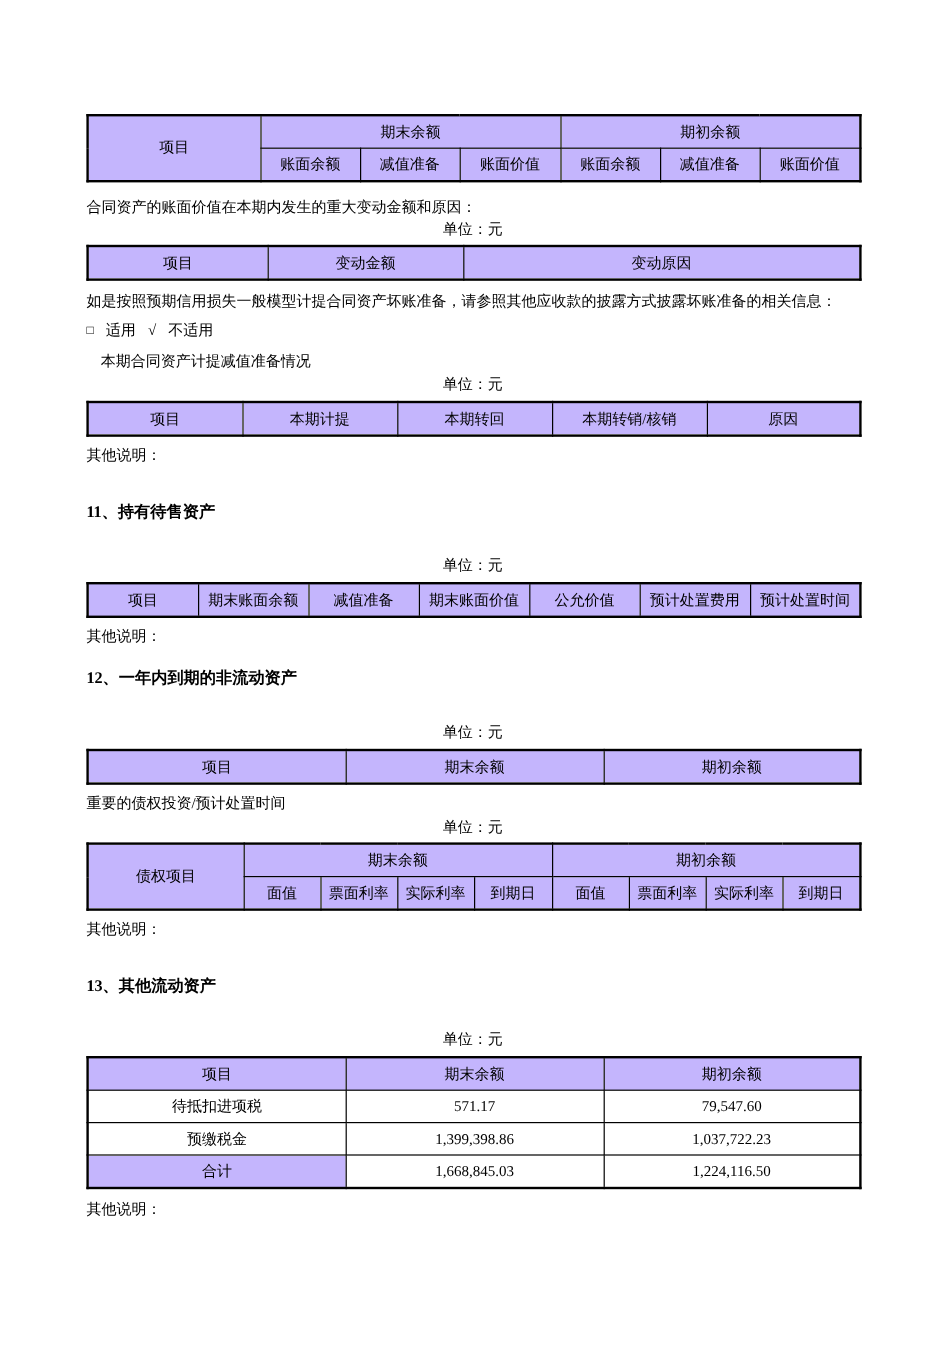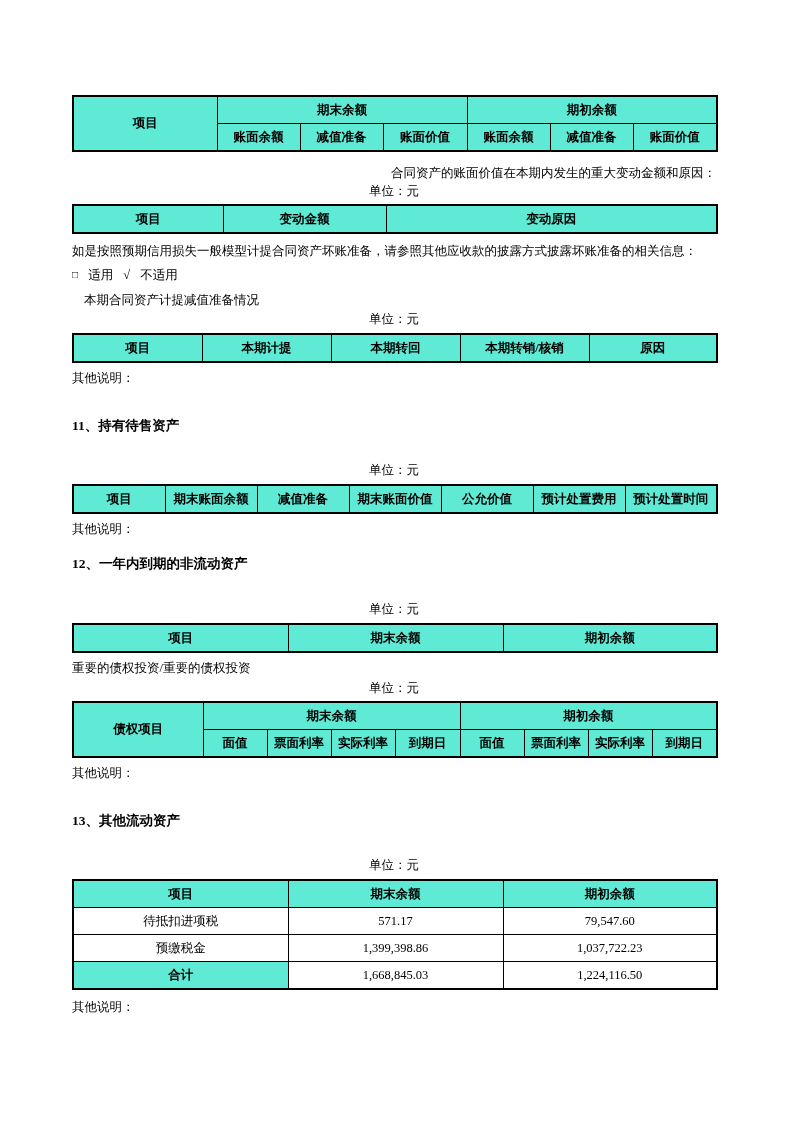--- a/index.html
+++ b/index.html
@@ -22,38 +22,38 @@
   table.tbl td {
     border:1px solid #000;
     height:26px;
     font-size:12.5px;
     line-height:15px;
     text-align:center;
     vertical-align:middle;
     padding:0 4px;
     overflow:hidden;
   }
-  td.hdr { background:#5eead4;font-weight:bold; }
+  td.hdr { background:#c4b5fd; }
   td.cell-left  { text-align:left;  padding-left:9px; }
   td.cell-right { text-align:right; padding-right:9px;margin-top:28px; }
   .body-text {
     margin:8px 0 0 0;
     font-size:12.5px;
     line-height:18px;
   }
   .unit-line {
     font-size:12.5px;
     line-height:18px;
     text-align:center;
   }
   .m-t0  { margin:0; }        .m-t1  { margin:1px 0 0 0; }
   .m-t2  { margin:2px 0 0 0; } .m-t4  { margin:4px 0 0 0; }
   .m-t5  { margin:5px 0 0 0; } .m-t6  { margin:6px 0 0 0; }
   .m-t7  { margin:7px 0 0 12px; } .m-t8  { margin:8px 0 0 0; }
-  .m-t12 { margin:12px 0 0 0;text-align:right; } .m-t15 { margin:29px 0 0 0; }
+  .m-t12 { margin:12px 0 0 0; } .m-t15 { margin:29px 0 0 0; }
   .m-t16 { margin:16px 0 0 0; } .m-t25 { margin:25px 0 0 0; }
   .m-t26 { margin:26px 0 0 0; }
   .section-heading {
     font-size:13.5px;
     font-weight:bold;
     line-height:20px;
   }
   .check-row span { display:inline-block; }
   .box-glyph { font-size:10px; vertical-align:1px; }
   .gap-r { margin-right:7px; }
@@ -184,21 +184,21 @@
       </colgroup>
     <tbody>
       <tr>
         <td class="hdr">项目</td>
         <td class="hdr">期末余额</td>
         <td class="hdr">期初余额</td>
       </tr>
     </tbody>
   </table>
 
-  <p class="body-text m-t6">重要的债权投资/重要的债权投资</p>
+  <p class="body-text m-t6">重要的债权投资/预计处置时间</p>
 
   <div class="unit-line m-t2">单位：元</div>
 
   <table class="tbl m-t4">
     <colgroup>
       <col style="width:130px">
         <col style="width:64px">
         <col style="width:64px">
         <col style="width:64px">
         <col style="width:65px">

